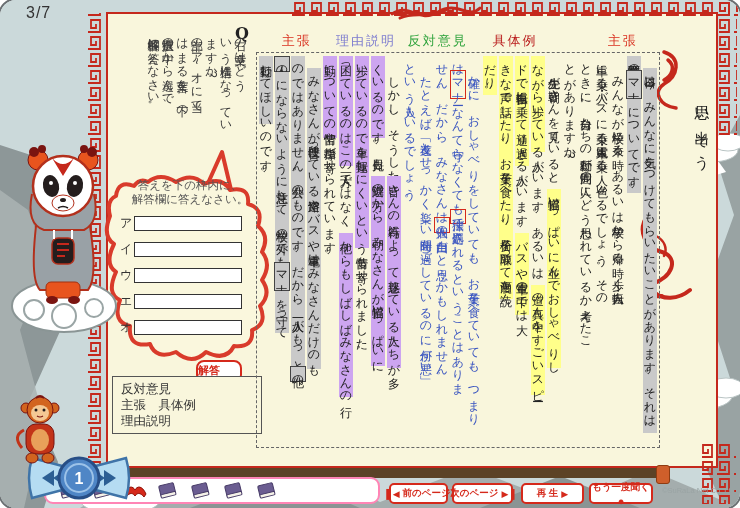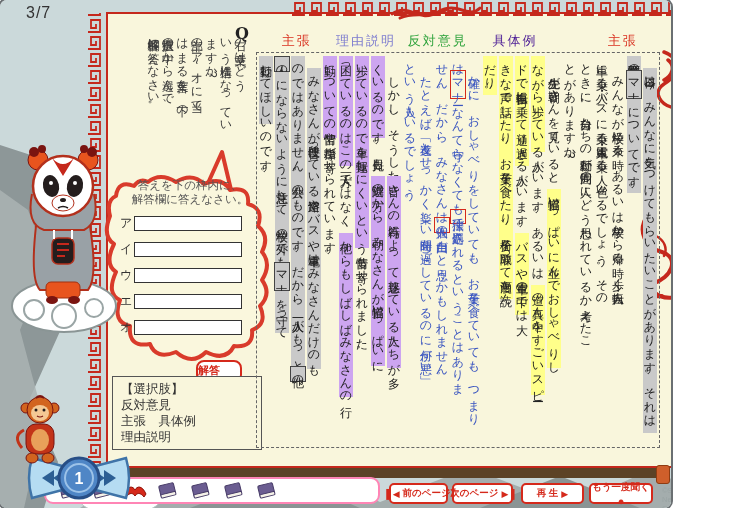--- a/index.html
+++ b/index.html
@@ -1,16 +1,16 @@
 <!DOCTYPE html>
 <html><head>
 <meta charset="utf-8">
 <style>
   html,body{margin:0;padding:0;background:#fff;}
-  .stage{position:relative;width:671px;height:508px;overflow:hidden;border-radius:7px;
+  .stage{position:relative;width:740px;height:508px;overflow:hidden;border-radius:16px;
     background:#cbd9da;font-family:"Liberation Sans","DejaVu Sans",sans-serif;outline:2px solid #6a6f72;}
   svg{display:block}
   .abs{position:absolute;}
   
   .page-num{left:26px;top:4px;font-size:16px;color:#333;letter-spacing:1px;}
   
   .panel{left:106px;top:12px;width:612px;height:456px;background:#f9f6dc;border:2px solid #c5281c;box-sizing:border-box;}
   
   .title-v{left:692px;top:94px;writing-mode:vertical-rl;font-family:"DejaVu Serif",serif;
     font-size:15px;letter-spacing:4px;color:#222;}
@@ -140,33 +140,32 @@
         </div>
         <div class="field-row">
           <span class="flabel">オ</span>
           <input style="">
         </div>
       </div>
   </div>
   <div class="abs submit-btn">解答</div>
 
   <div class="abs choices">
-    <div>【選択肢】</div>
     <div id="choice-rows">
         <div>反対意見</div>
         <div>主張　具体例</div>
         <div>理由説明</div>
       </div>
   </div>
 
   <div class="abs labels" id="labels">
       <span style="left: 10.1%; color: rgb(217, 48, 31);">主張</span>
       <span style="left: 27.2%; color: rgb(125, 124, 207);">理由説明</span>
       <span style="left: 45%; color: rgb(47, 163, 60);">反対意見</span>
-      <span style="left: 64.1%; color: #4c1d95;">具体例</span>
+      <span style="left: 64.1%; color: #b91c1c;">具体例</span>
       <span style="left: 90.8%; color: rgb(217, 48, 31);">主張</span>
     </div>
   <div class="abs pbox" id="passage">
       <div class="pcol ind"><span class="hg">今日は、みんなに気をつけてもらいたいことがあります。それは、</span></div>
       <div class="pcol"><span class="hg">登下校時の</span><span class="hg bk">マナー</span><span class="hg">についてです。</span></div>
       <div class="pcol ind"><span class="">みんなが学校に来る時、あるいは学校から帰る時、歩く人・自転</span></div>
       <div class="pcol"><span class="">車に乗る人・バスに乗る人・電車に乗る人、色々いるでしょう。その</span></div>
       <div class="pcol"><span class="">ときに、自分たちの行動が周囲の人にどう思われているか考えたこ</span></div>
       <div class="pcol"><span class="">とがありますか?</span></div>
       <div class="pcol ind"><span class="">先生が朝皆さんを見ていると、</span><span class="hy">道幅いっぱいに並んでおしゃべりし</span></div>

